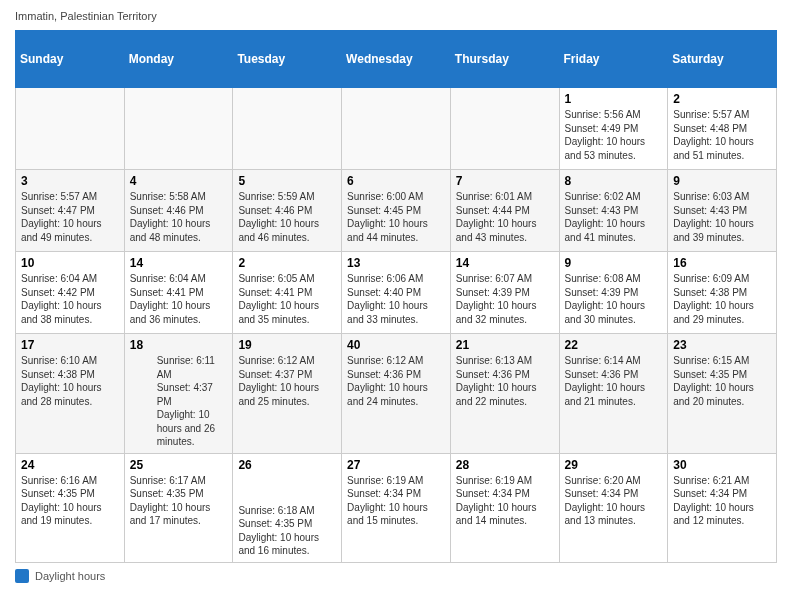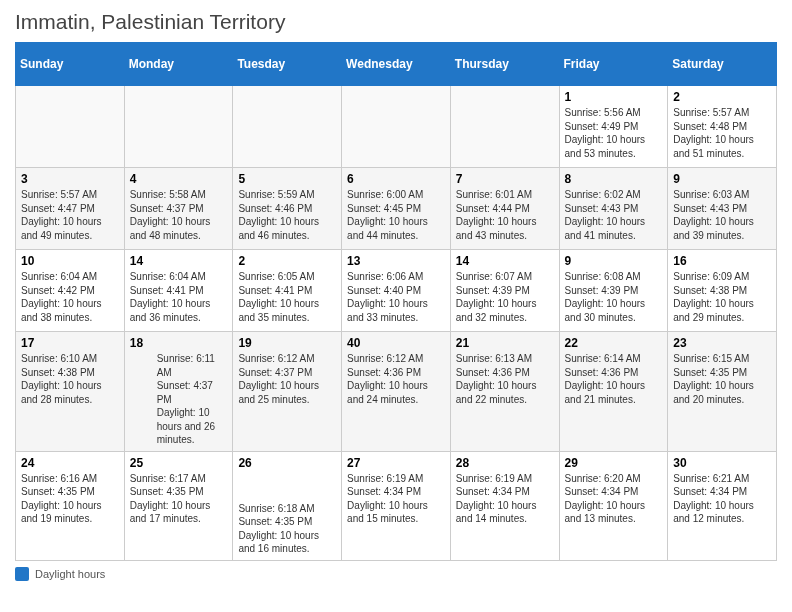--- a/index.html
+++ b/index.html
@@ -35,32 +35,32 @@
     .title-section {
       text-align: right;
     }
     .month-title {
       font-size: 36px;
       font-weight: bold;
       color: #222;
       line-height: 1.1;
     }
     .subtitle {
-      font-size: 21px;
+      font-size: 11px;
       color: #444;
     }
     .calendar-table {
       width: 100%;
       border-collapse: collapse;
       font-size: 11px;
     }
     .calendar-table th {
       background: #2176c7;
       color: #fff;
-      padding: 14px 4px;
+      padding: 21px 4px;
       text-align: left;
       font-size: 12px;
       font-weight: bold;
       border: 1px solid #2176c7;
     }
     .calendar-table td {
       border: 1px solid #ccc;
       vertical-align: top;
       padding: 4px 5px;
       min-height: 80px;
@@ -148,21 +148,21 @@
       <tr>
         <td>
           <span class="day-number">3</span>
           <div class="day-info" style="white-space: pre-line;">Sunrise: 5:57 AM
 Sunset: 4:47 PM
 Daylight: 10 hours and 49 minutes.</div>
         </td>
         <td>
           <span class="day-number">4</span>
           <div class="day-info" style="white-space: pre-line;">Sunrise: 5:58 AM
-Sunset: 4:37 PM
+Sunset: 4:46 PM
 Daylight: 10 hours and 48 minutes.</div>
         </td>
         <td>
           <span class="day-number">5</span>
           <div class="day-info" style="white-space: pre-line;">Sunrise: 5:59 AM
 Sunset: 4:46 PM
 Daylight: 10 hours and 46 minutes.</div>
         </td>
         <td>
           <span class="day-number">6</span>

